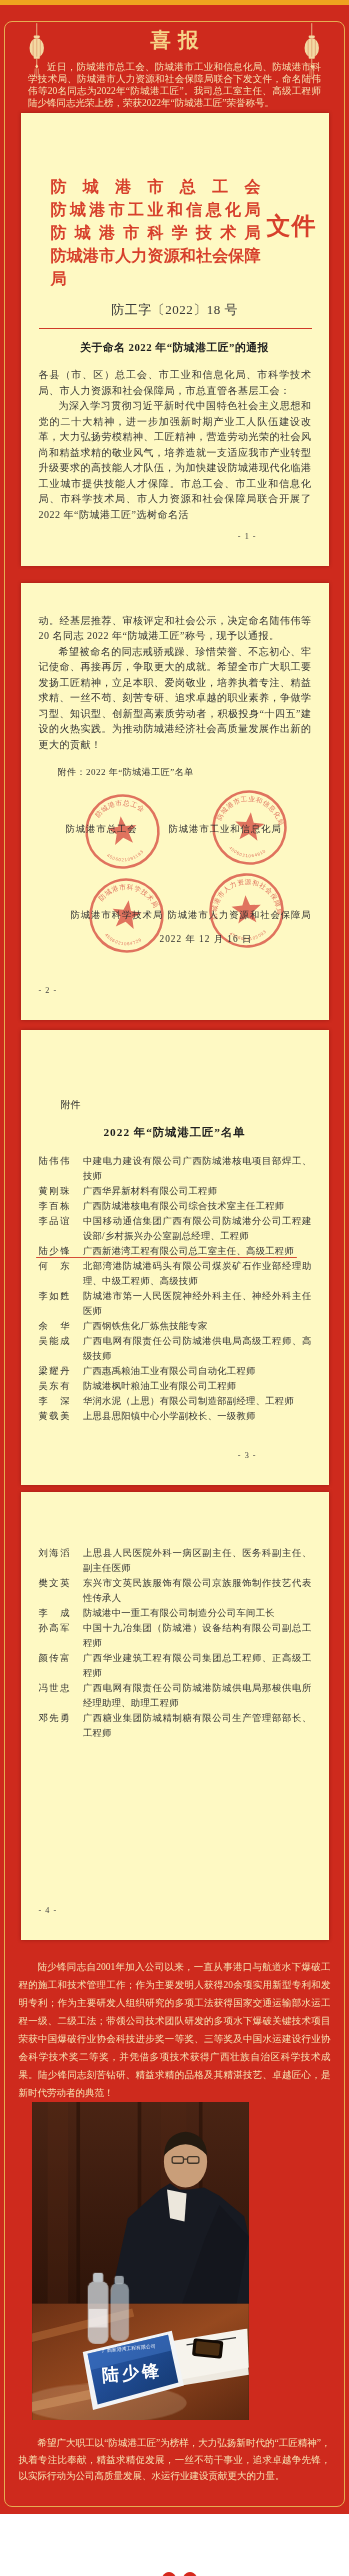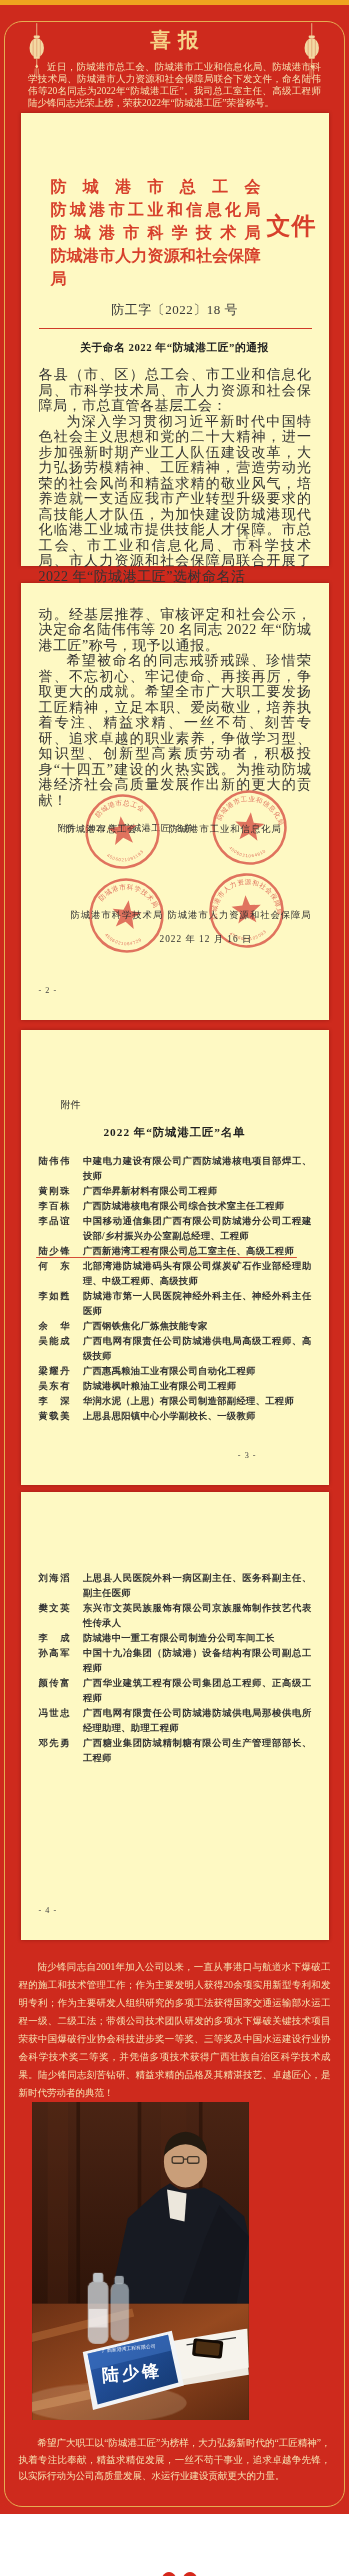--- a/index.html
+++ b/index.html
@@ -1,64 +1,64 @@
 <!DOCTYPE html>
 <html style="font-size:8.2px"><head>
 <meta charset="utf-8">
 <style>
   html,body{margin:0;padding:0;background:#ffffff;}
   .root{width:349px;position:relative;background:#fff;font-family:"Liberation Sans",sans-serif;}
   .topbar{height:5.2px;background:#efa31f;}
   .redzone{position:relative;height:2509px;background:#ce2a1d;overflow:hidden;}
-  .frame{position:absolute;top:15.5px;left:4.1px;right:4.1px;bottom:7.2px;border:1px solid #e6ad52;border-radius:18px;}
+  .frame{position:absolute;top:15.5px;left:4.1px;right:4.1px;bottom:7.2px;border:1px solid #e6ad52;border-radius:8px;}
   .lantern{position:absolute;top:1px;color:#f3d9a2;}
   .lt-left{left:23px;}
   .lt-right{right:23px;}
   .banner-title{margin-top:4.1px;text-align:center;font-size:20.6px;font-weight:bold;color:#f6d488;letter-spacing:7.2px;text-indent:7.2px;font-family:"Liberation Serif","DejaVu Serif",serif;}
   .intro{margin:7.2px 23px 0 23px;color:#f7e3b1;font-size:9.5px;line-height:12px;text-align:justify;text-indent:2em;font-family:"Liberation Serif","DejaVu Serif",serif;}
 
   .doc-page{width:308px;margin:0 auto;background:#fef9c3;position:relative;color:#3c3c3c;
     font-family:"Liberation Serif","DejaVu Serif",serif;box-shadow:0 0 3.6px rgba(60,10,5,.35);}
   .p1{height:453px;margin-top:4.1px;}
   .p2{height:437px;margin-top:16.5px;}
   .p3{height:455px;margin-top:10.3px;}
   .p4{height:448px;margin-top:7.2px;}
 
   .issuers{padding-top:62px;margin-left:30px;width:210px;color:#d7402c;}
   .issuer-line{font-size:16px;font-weight:bold;line-height:23px;text-align:justify;text-align-last:justify;}
   .doc-suffix{position:absolute;top:97px;left:246px;font-size:24px;font-weight:bold;color:#d7402c;letter-spacing:1px;}
   .ref-number{margin-top:11.3px;text-align:center;font-size:13px;color:#3a3a3a;letter-spacing:0.5px;}
   .red-rule{height:1px;background:#cf3a28;margin:8.2px 17px 0 18px;}
   .doc-title{margin-top:12.4px;text-align:center;font-size:10.8px;font-weight:bold;color:#1f1f1f;letter-spacing:0.5px;}
-  .doc-body{margin:12.4px 17px 0 18px;font-size:14px;line-height:15.5px;text-align:justify;letter-spacing:0.5px;color:#333;}
+  .doc-body{margin:12.4px 17px 0 18px;font-size:10px;line-height:15.5px;text-align:justify;letter-spacing:0.5px;color:#333;}
   .doc-body p{margin:0;}
   .indent{text-indent:2em;}
   .page-num{position:absolute;bottom:25px;font-size:8.2px;color:#444;letter-spacing:1px;}
   .pn-right{right:72px;}
   .pn-left{left:18px;}
 
-  .p2 .doc-body{margin-top:0;padding-top:24px;}
+  .p2 .doc-body{margin-top:0;padding-top:30px;}
   .attach-note{margin:14.4px 17px 0 37px;font-size:9px;letter-spacing:0.5px;color:#333;}
   .seal-area{position:absolute;left:18px;right:17px;top:206px;height:175px;}
   .seal{position:absolute;width:77px;height:77px;color:#da584a;opacity:.83;}
   .s0{left:45px;top:4.1px;transform:rotate(-7deg);}
   .s1{left:172px;top:0;transform:rotate(5deg);}
   .s2{left:49px;top:88px;transform:rotate(8deg);}
   .s3{left:169px;top:83px;transform:rotate(-4deg);}
   .seal-caption{position:absolute;font-size:9.3px;color:#2f2f2f;letter-spacing:1px;white-space:nowrap;z-index:2;}
   .c0{left:27px;top:34px;}
   .c1{left:130px;top:34px;}
   .c2{left:32px;top:120px;}
   .c3{left:129px;top:120px;}
   .issue-date{position:absolute;left:121px;top:144px;font-size:9.3px;color:#2f2f2f;letter-spacing:1px;z-index:2;}
 
   .attach-label{padding-top:68px;margin-left:40px;font-size:10px;color:#2d2d2d;}
   .roster-title{margin-top:13.4px;text-align:center;font-size:11.3px;font-weight:bold;color:#1f1f1f;letter-spacing:1px;}
-  .roster{margin:13.4px 17px 0 18px;font-weight:bold;}
-  .p4 .roster{margin-top:0;padding-top:79px;}
+  .roster{margin:13.4px 17px 0 18px;}
+  .p4 .roster{margin-top:0;padding-top:54px;}
   .roster-row{display:flex;line-height:15px;font-size:9.3px;position:relative;color:#333;}
   .roster-name{width:31px;flex:none;text-align:justify;text-align-last:justify;}
   .roster-org{flex:1;margin-left:13.4px;text-align:justify;letter-spacing:0.3px;}
   .roster-row.hl::after{content:"";position:absolute;left:-2.1px;right:14.4px;bottom:0.5px;height:1.5px;background:#d03a28;border-radius:1px;opacity:.9;}
 
   .outro-p{margin:0 13.4px;color:#f7e3b1;font-size:9.5px;line-height:18px;text-align:justify;text-indent:2em;font-family:"Liberation Serif","DejaVu Serif",serif;}
   .op1{margin-top:17.5px;}
   .op2{margin-top:15.5px;line-height:16.5px;}
   .photo-wrap{width:217px;height:318px;margin-left:27px;margin-top:0;overflow:hidden;background:#3a1d12;}
 

